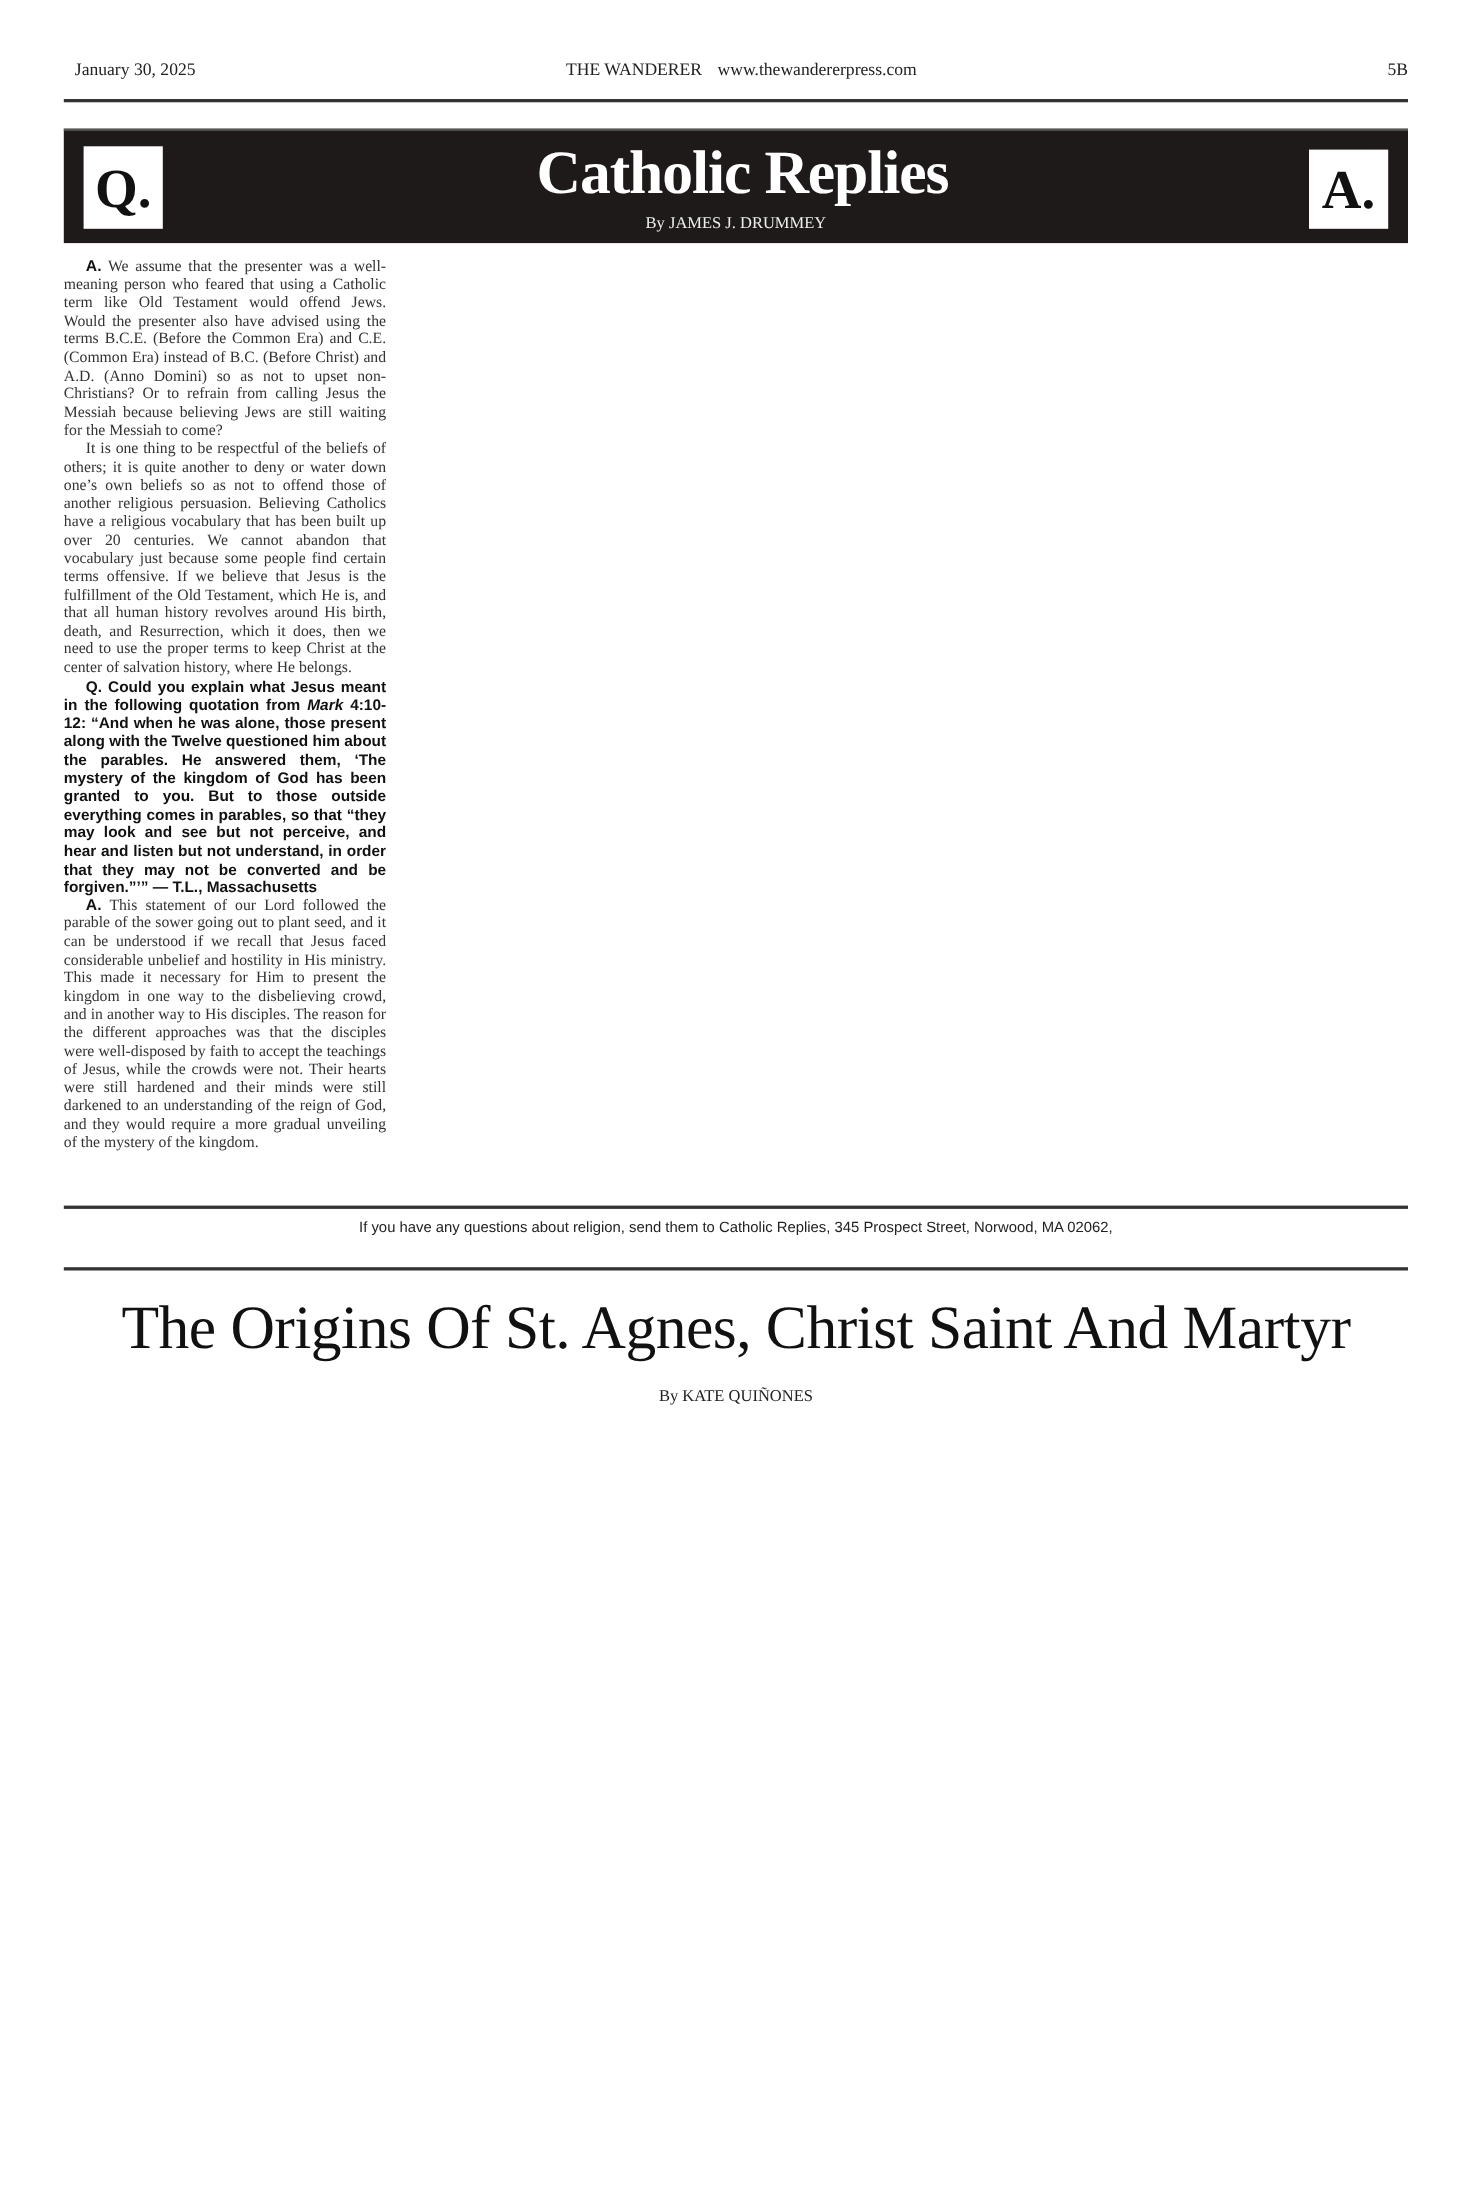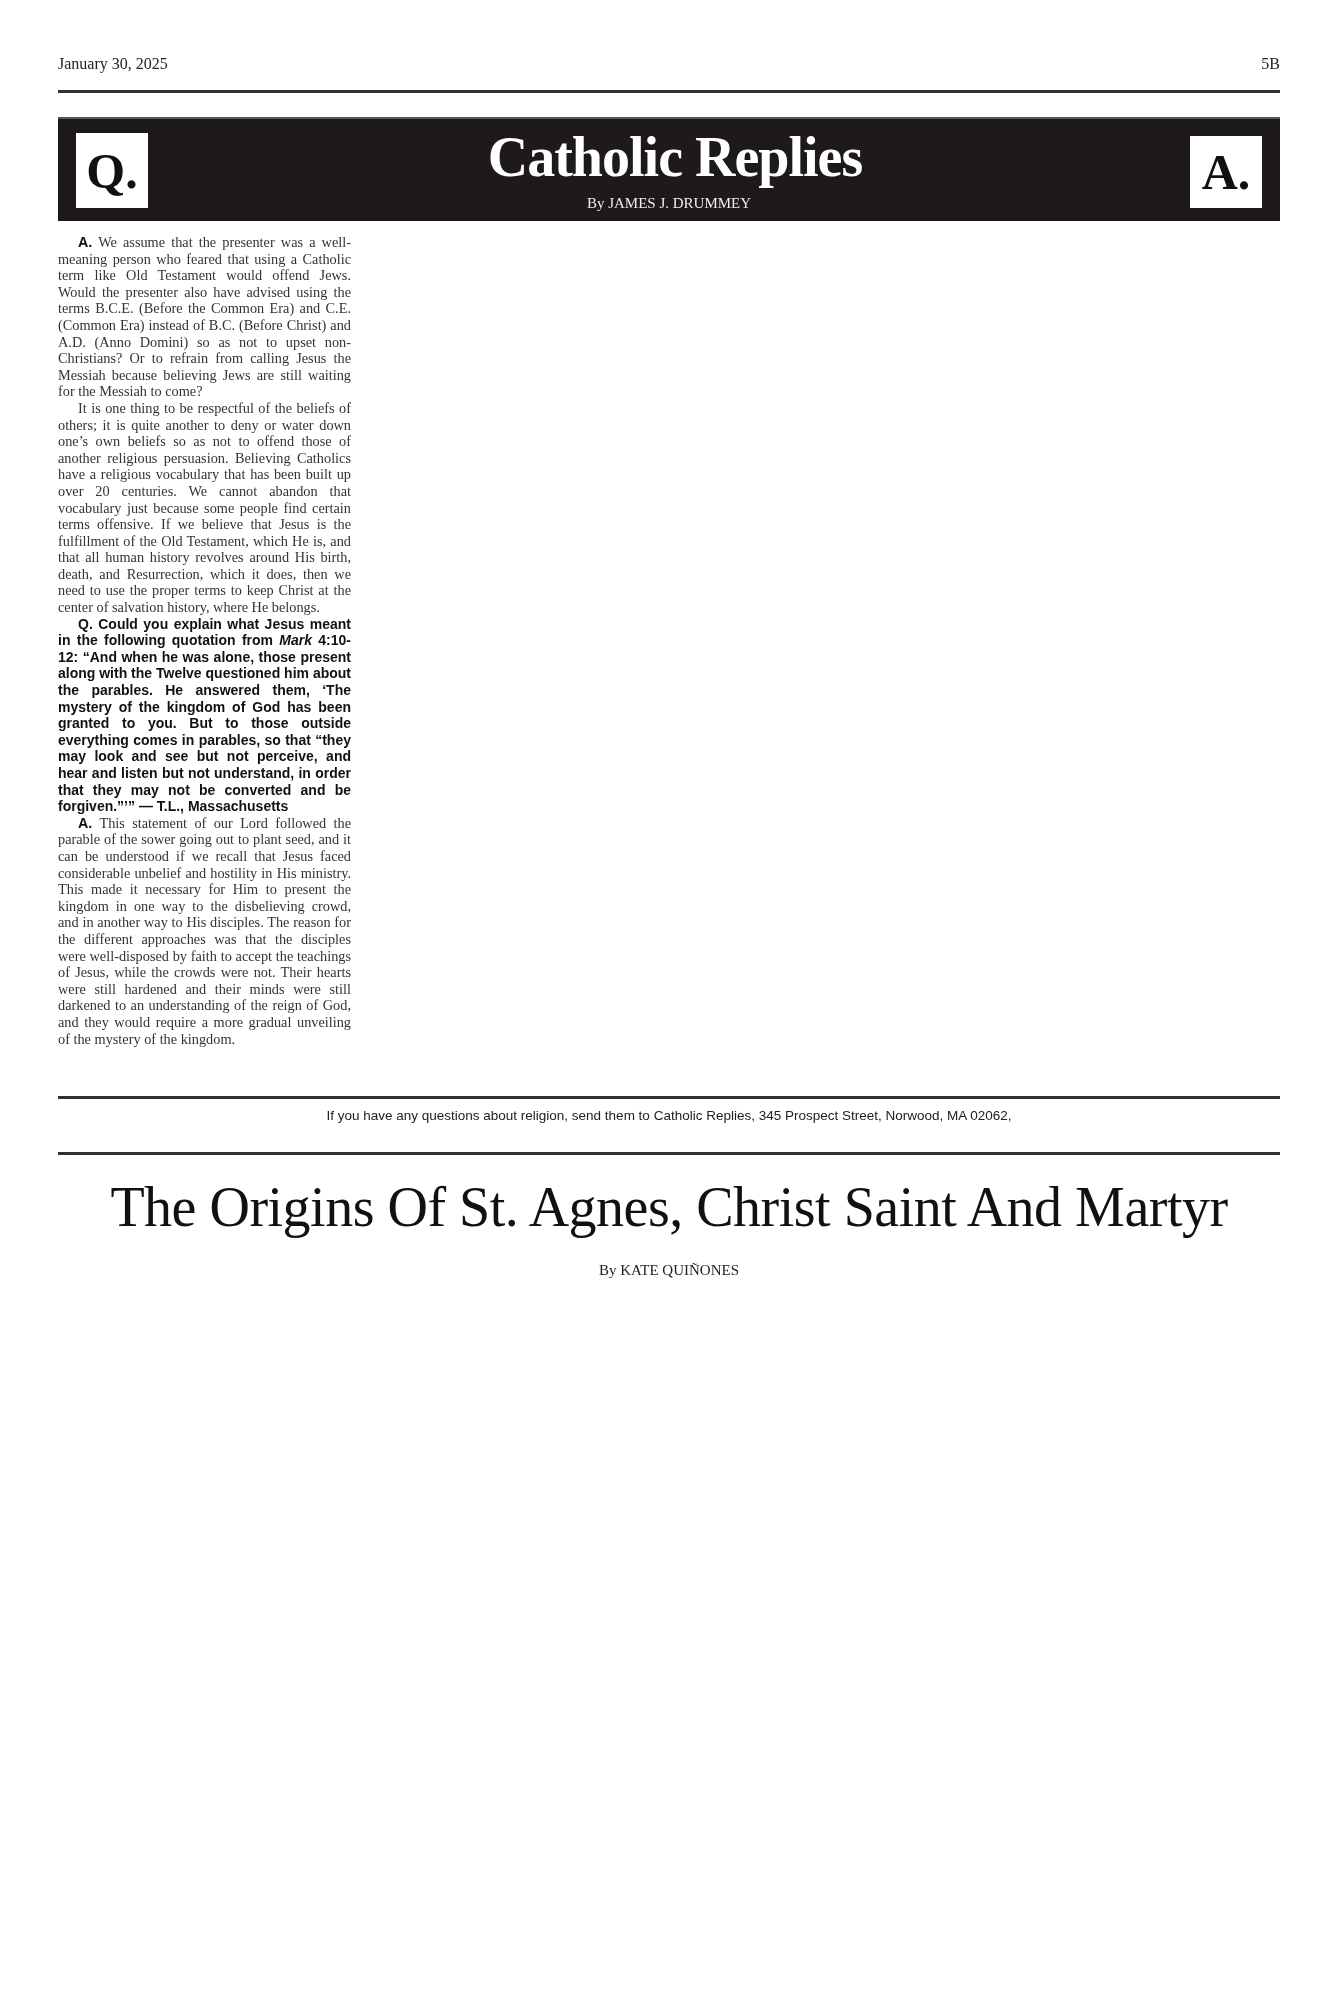--- a/index.html
+++ b/index.html
@@ -1,19 +1,19 @@
 <!DOCTYPE html>
 <html><head>
 <meta charset="utf-8">
 <style>
   * { box-sizing: border-box; margin: 0; padding: 0; }
   html, body { width: 1338px; height: 1999px; background: #ffffff; overflow: hidden; }
   body { position: relative; font-family: "Liberation Serif", serif; color: #2a2a2a; }
 
-  .folio { position: absolute; top: 55px; left: 58px; right: 58px; height: 24px;
+  .folio { position: absolute; top: 55px; left: 68px; right: 58px; height: 24px;
     font-family: "Liberation Serif", serif; font-size: 16px; color: #222; }
   .folio .date { position: absolute; left: 0; top: 0; }
   .folio .center { position: absolute; left: 0; right: 0; top: 0; text-align: center; }
   .folio .center span + span { margin-left: 10px; }
   .folio .page { position: absolute; right: 0; top: 0; }
   .rule-top { position: absolute; top: 90px; left: 58px; right: 58px; height: 3px; background: #333; }
 
   .banner { position: absolute; top: 117px; left: 58px; right: 58px; height: 104px;
     background: #1e1a1a; border-top: 2px solid #555; }
   .banner .qbox, .banner .abox { position: absolute; top: 15px; width: 72px; height: 72px;
@@ -45,20 +45,24 @@
     font-family: "Liberation Serif", serif; font-size: 56px; color: #111; letter-spacing: -0.5px; }
   .byline2 { position: absolute; top: 1262px; left: 0; right: 0; text-align: center; font-size: 15px; color: #222; }
 
   .ag { position: absolute; top: 1322px; left: 58px; width: 1222px; height: 670px; }
 </style>
 </head>
 <body>
 
 <div class="folio">
   <span class="date">January 30, 2025</span>
+  <div class="center">
+    <span>THE WANDERER</span>
+    <span>www.thewandererpress.com</span>
+  </div>
   <span class="page">5B</span>
 </div>
 <div class="rule-top"></div>
 
 <div class="banner">
   <div class="qbox">Q.</div>
   <div class="title">Catholic Replies</div>
   <div class="byline">By JAMES J. DRUMMEY</div>
   <div class="abox">A.</div>
 </div>

